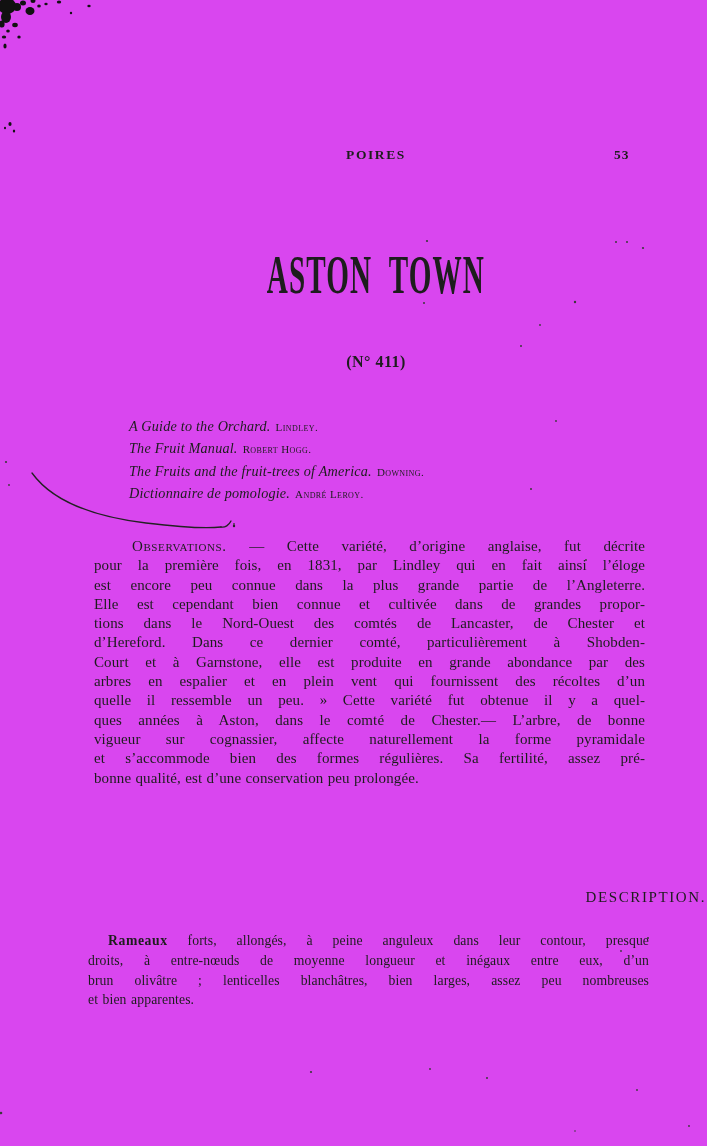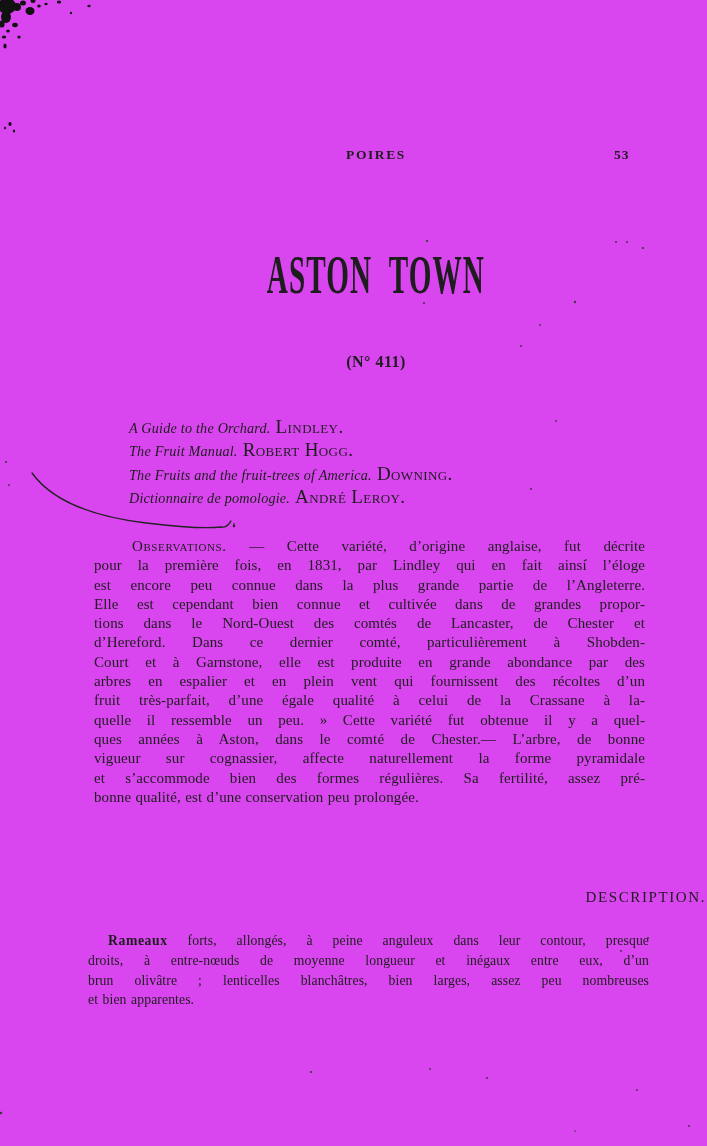--- a/index.html
+++ b/index.html
@@ -40,21 +40,21 @@
     left:46px;top:353px;width:660px;
     text-align:center;
     font-size:16px;font-weight:bold;letter-spacing:0.5px;
   }
   
   .bibliography{
     left:129px;top:416px;width:480px;
     font-size:14.2px;line-height:21.3px;
   }
   .bib-title{font-style:italic;letter-spacing:0.2px;}
-  .bib-author{font-variant:small-caps;margin-left:5px;letter-spacing:0.4px;font-size:19px;font-family:Liberation Serif, serif;}
+  .bib-author{font-variant:small-caps;margin-left:5px;letter-spacing:0.4px;font-size:11px;font-family:Liberation Serif, serif;}
   
   .observations{
     left:94px;top:537px;width:551px;
     font-size:15px;line-height:19.3px;
     word-spacing:0.5px;letter-spacing:0.1px;
   }
   .tline{
     text-align:justify;text-align-last:justify;
     height:19.3px;overflow:visible;white-space:nowrap;
   }
@@ -177,21 +177,20 @@
 
   <div class="abs observations">
     <div class="tline first"><span class="sc">Observations.</span><span> — Cette variété, d’origine anglaise, fut décrite</span></div>
     <div class="tline">pour la première fois, en 1831, par Lindley qui en fait ainsi l’éloge</div>
     <div class="tline">est encore peu connue dans la plus grande partie de l’Angleterre.</div>
     <div class="tline">Elle est cependant bien connue et cultivée dans de grandes propor-</div>
     <div class="tline">tions dans le Nord-Ouest des comtés de Lancaster, de Chester et</div>
     <div class="tline">d’Hereford. Dans ce dernier comté, particulièrement à Shobden-</div>
     <div class="tline">Court et à Garnstone, elle est produite en grande abondance par des</div>
     <div class="tline">arbres en espalier et en plein vent qui fournissent des récoltes d’un</div>
-    <div class="tline">fruit très-parfait, d’une égale qualité à celui de la Crassane à la-</div>
     <div class="tline">quelle il ressemble un peu. » Cette variété fut obtenue il y a quel-</div>
     <div class="tline">ques années à Aston, dans le comté de Chester.— L’arbre, de bonne</div>
     <div class="tline">vigueur sur cognassier, affecte naturellement la forme pyramidale</div>
     <div class="tline">et s’accommode bien des formes régulières. Sa fertilité, assez pré-</div>
     <div class="tline last">bonne qualité, est d’une conservation peu prolongée.</div>
   </div>
 
   <div class="abs desc-heading">DESCRIPTION.</div>
 
   <div class="abs rameaux">

